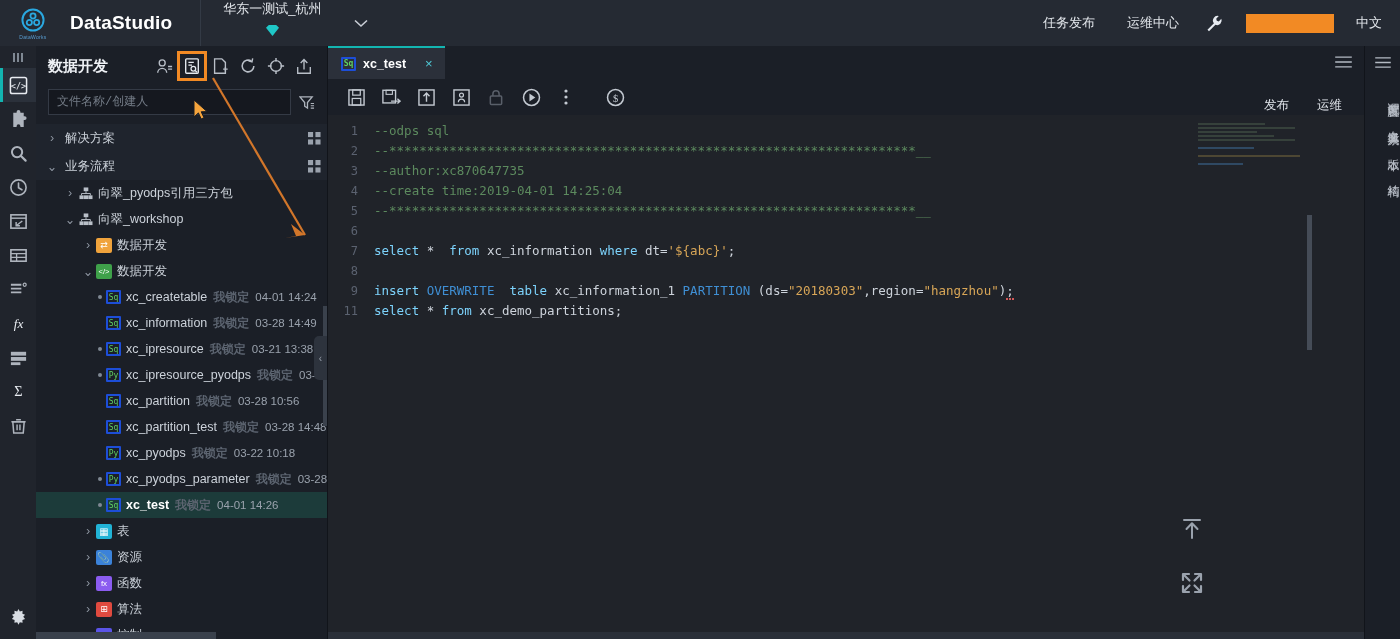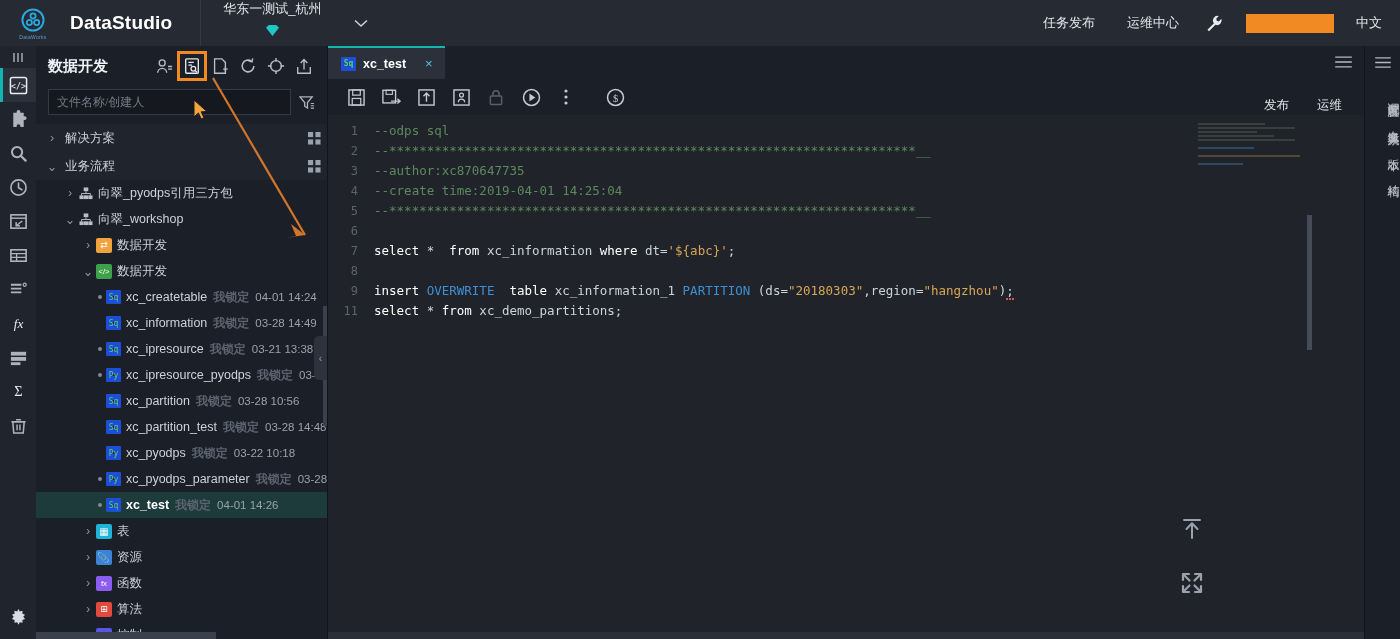--- a/index.html
+++ b/index.html
@@ -73,21 +73,21 @@
   }
   .ptool.boxed { outline: 3px solid #f28a24; outline-offset: -1px; }
 
   .search-row { padding: 0 10px 0 12px; height: 32px; display: flex; align-items: center; gap: 6px; flex: 0 0 32px; }
   .search-box {
     flex: 1 1 auto; height: 26px; background: #15181f; border: 1px solid #343a45;
     display: flex; align-items: center; padding: 0 8px;
   }
   .search-box input {
     width: 100%; background: transparent; border: none; outline: none;
-    color: #cfd5dd; font-size: 12px; font-family: Liberation Serif, serif;
+    color: #cfd5dd; font-size: 12px; font-family: Liberation Mono, monospace;
   }
   .search-box input::placeholder { color: #737b86; }
   .filter-btn { width: 20px; height: 24px; display: flex; align-items: center; justify-content: center; color: #aeb4bd; }
 
   .tree { flex: 1 1 auto; overflow: hidden; padding-top: 6px; position: relative; }
   .trow {
     height: 26px; display: flex; align-items: center; font-size: 12.5px; color: #ccd2da;
     white-space: nowrap; padding-right: 6px; position: relative;
   }
   .trow.section { background: #1f242d; height: 28px; font-size: 12.5px; }
@@ -95,21 +95,21 @@
   .tw { width: 16px; display: flex; align-items: center; justify-content: center; flex: 0 0 16px; color: #8e96a2; }
   .bullet { width: 12px; flex: 0 0 12px; display: flex; align-items: center; justify-content: center; }
   .bullet i { width: 4px; height: 4px; border-radius: 50%; background: #7f8893; display: block; }
   .tlabel { margin-left: 5px; }
   .tlabel.bold { font-weight: bold; color: #ffffff; }
   .tlock { color: #5c6470; font-size: 12px; margin-left: 6px; font-weight: bold; }
   .tdate { color: #9aa2ad; font-size: 11.5px; margin-left: 6px; }
   .grid-btn { margin-left: auto; display: flex; align-items: center; color: #9aa2ad; }
 
   .sq-badge, .py-badge {
-    width: 15px; height: 14px; border: 6px solid #1d4ed8; color: #5fcf63;
+    width: 15px; height: 14px; border: 2px solid #1d4ed8; color: #5fcf63;
     font-size: 8px; display: inline-flex; align-items: center; justify-content: center;
     font-family: "DejaVu Sans Mono", monospace; border-radius: 1px; flex: 0 0 15px;
   }
   .folder-ic { width: 15px; height: 14px; display: flex; align-items: center; justify-content: center; flex: 0 0 15px; }
   .sq-ic { width: 16px; height: 15px; border-radius: 2px; display: inline-flex; align-items: center;
            justify-content: center; font-size: 9px; color: #fff; flex: 0 0 16px; }
 
   .collapse-handle {
     position: absolute; right: 0; top: 290px; width: 13px; height: 44px;
     background: #2d333d; border-radius: 5px 0 0 5px; display: flex; align-items: center;
@@ -144,21 +144,21 @@
 
   .editor { flex: 1 1 auto; position: relative; background: #202329; overflow: hidden; }
   .code {
     font-family: "DejaVu Sans Mono", "Liberation Mono", monospace;
     font-size: 12.5px; line-height: 20px; padding-top: 6px; position: relative; z-index: 2;
   }
   .cline { display: flex; height: 20px; white-space: pre; }
   .lno { width: 40px; flex: 0 0 40px; text-align: right; padding-right: 10px; color: #5b6270; font-size: 12px; }
   .ctext { padding-left: 6px; }
   .cmt { color: #5c8a5e; }
-  .kw  { color: #ffffff; }
+  .kw  { color: #7dd3fc; }
   .kw2 { color: #3f8fd4; }
   .str { color: #d8a657; }
   .id  { color: #cdd3db; }
   .pun { color: #cdd3db; }
   .err-sq { border-bottom: 2px dotted #d35a5a; }
 
   .minimap {
     position: absolute; right: 58px; top: 8px; width: 108px; height: 42px; opacity: .5; z-index: 1;
   }
   .mm-line { height: 2px; margin-bottom: 2px; }

